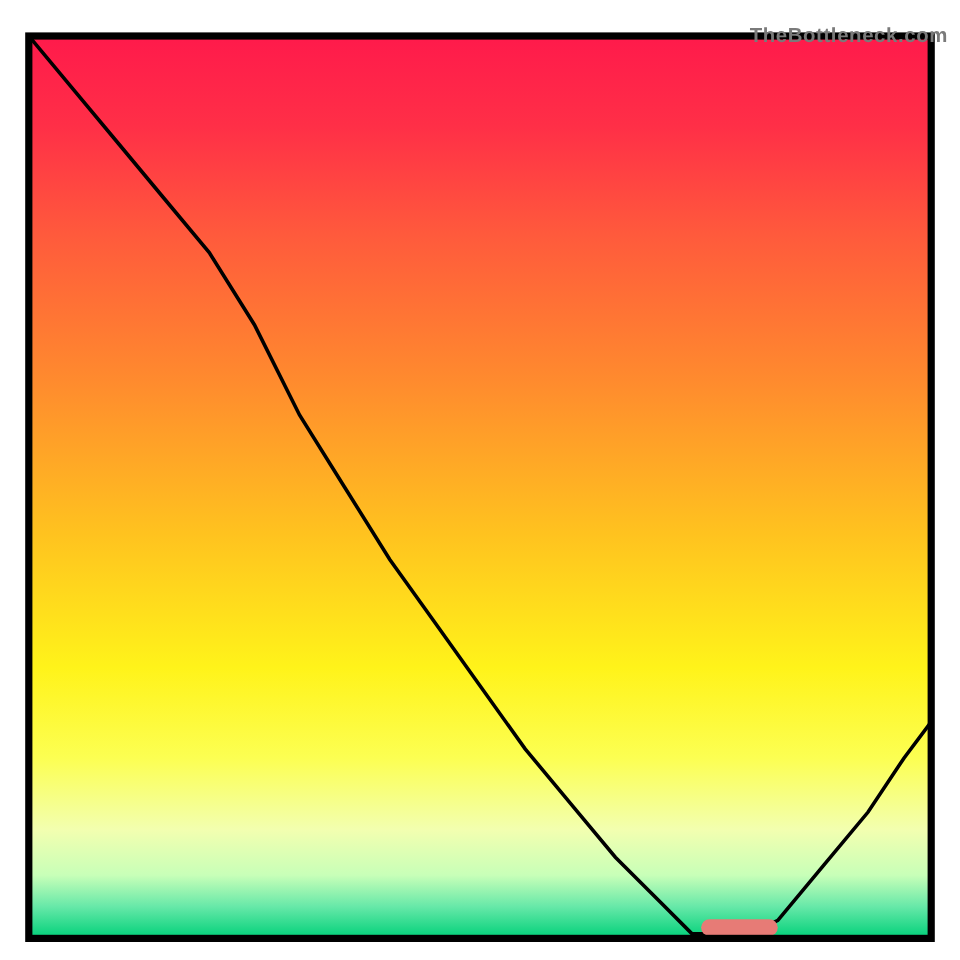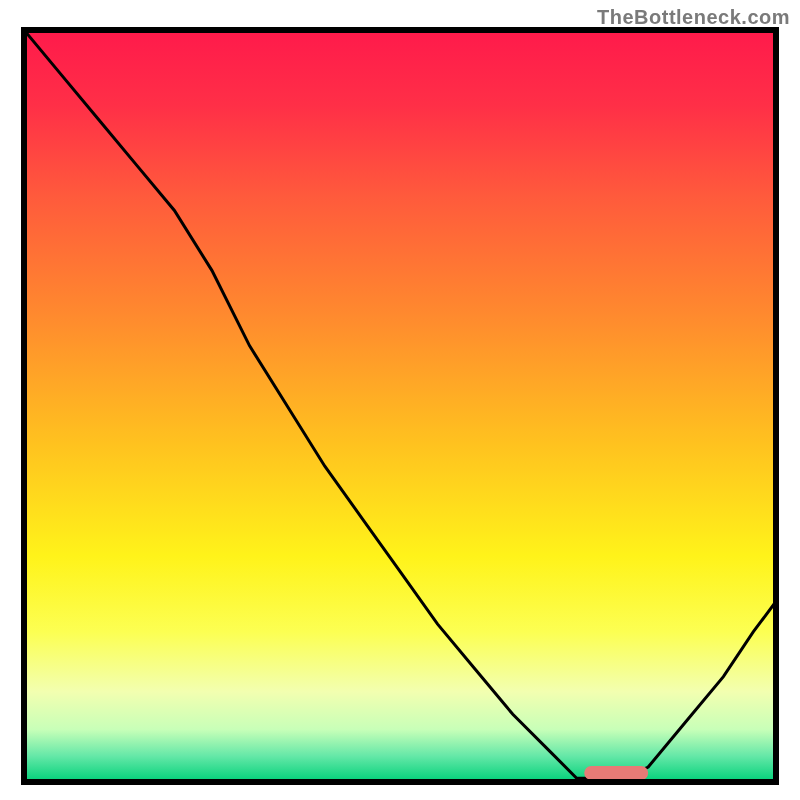--- a/index.html
+++ b/index.html
@@ -10,24 +10,24 @@
     background: #fff;
     overflow: hidden;
   }
   .frame {
     position: relative;
     width: 800px;
     height: 800px;
   }
   .watermark {
     position: absolute;
-    top: 6px;
+    top: 20px;
     right: 10px;
     font-family: Arial, Helvetica, sans-serif;
-    font-size: 20px;
+    font-size: 17px;
     font-weight: 600;
     color: #7a7a7a;
     letter-spacing: 0.5px;
   }
   svg {
     display: block;
   }
 </style>
 </head>
 <body>

